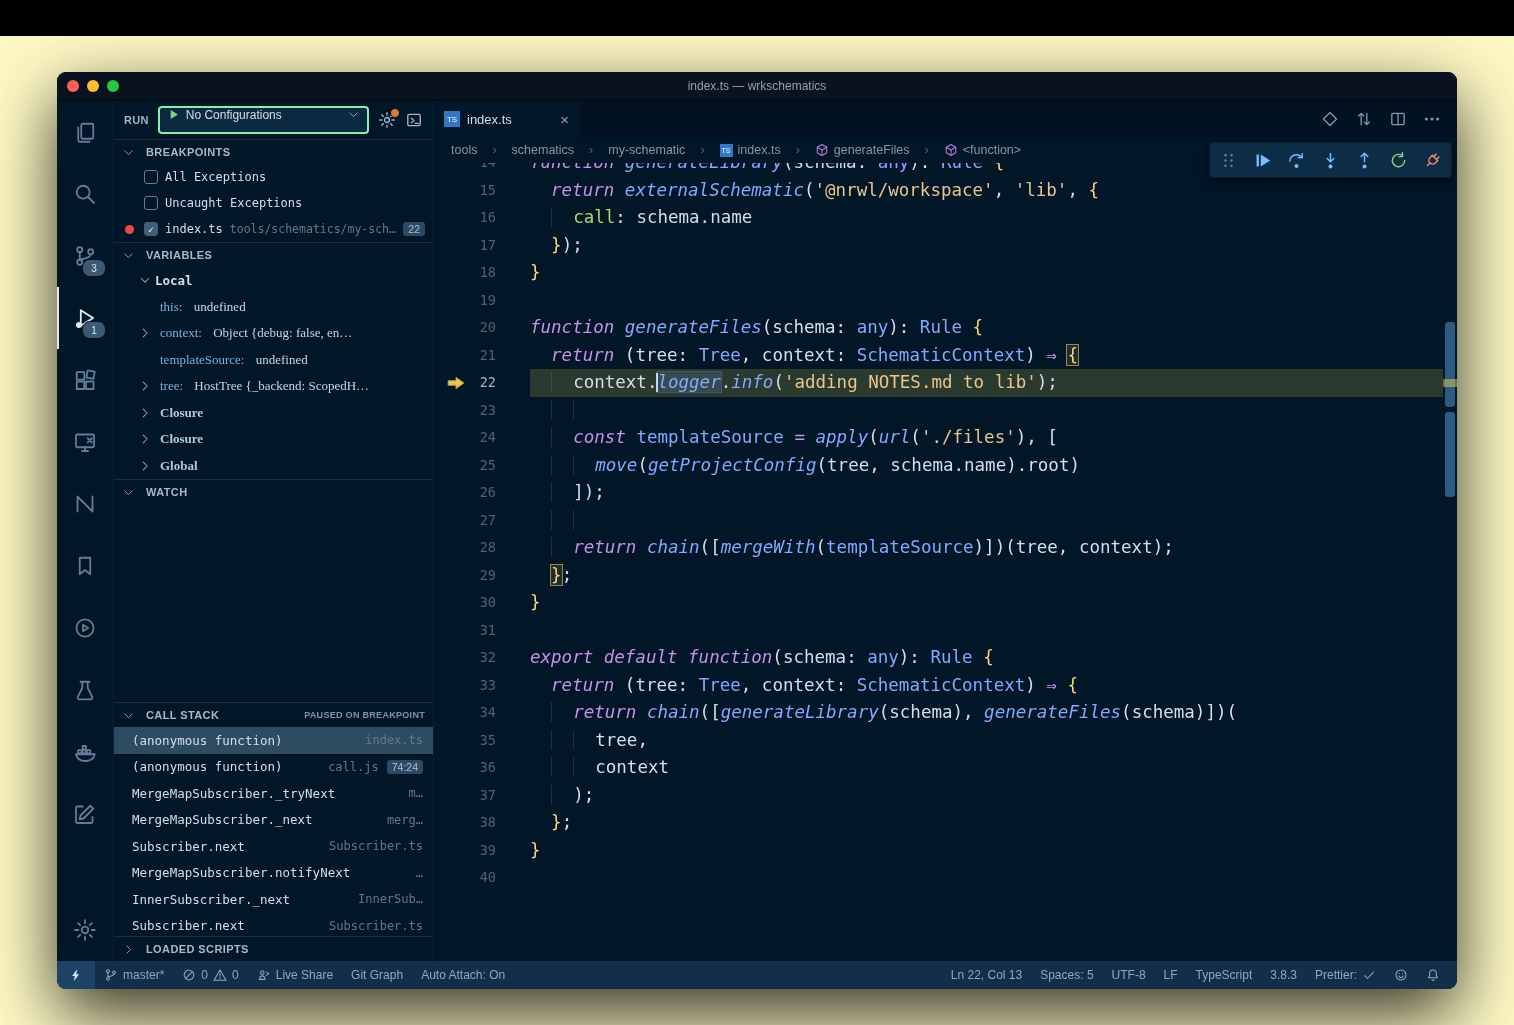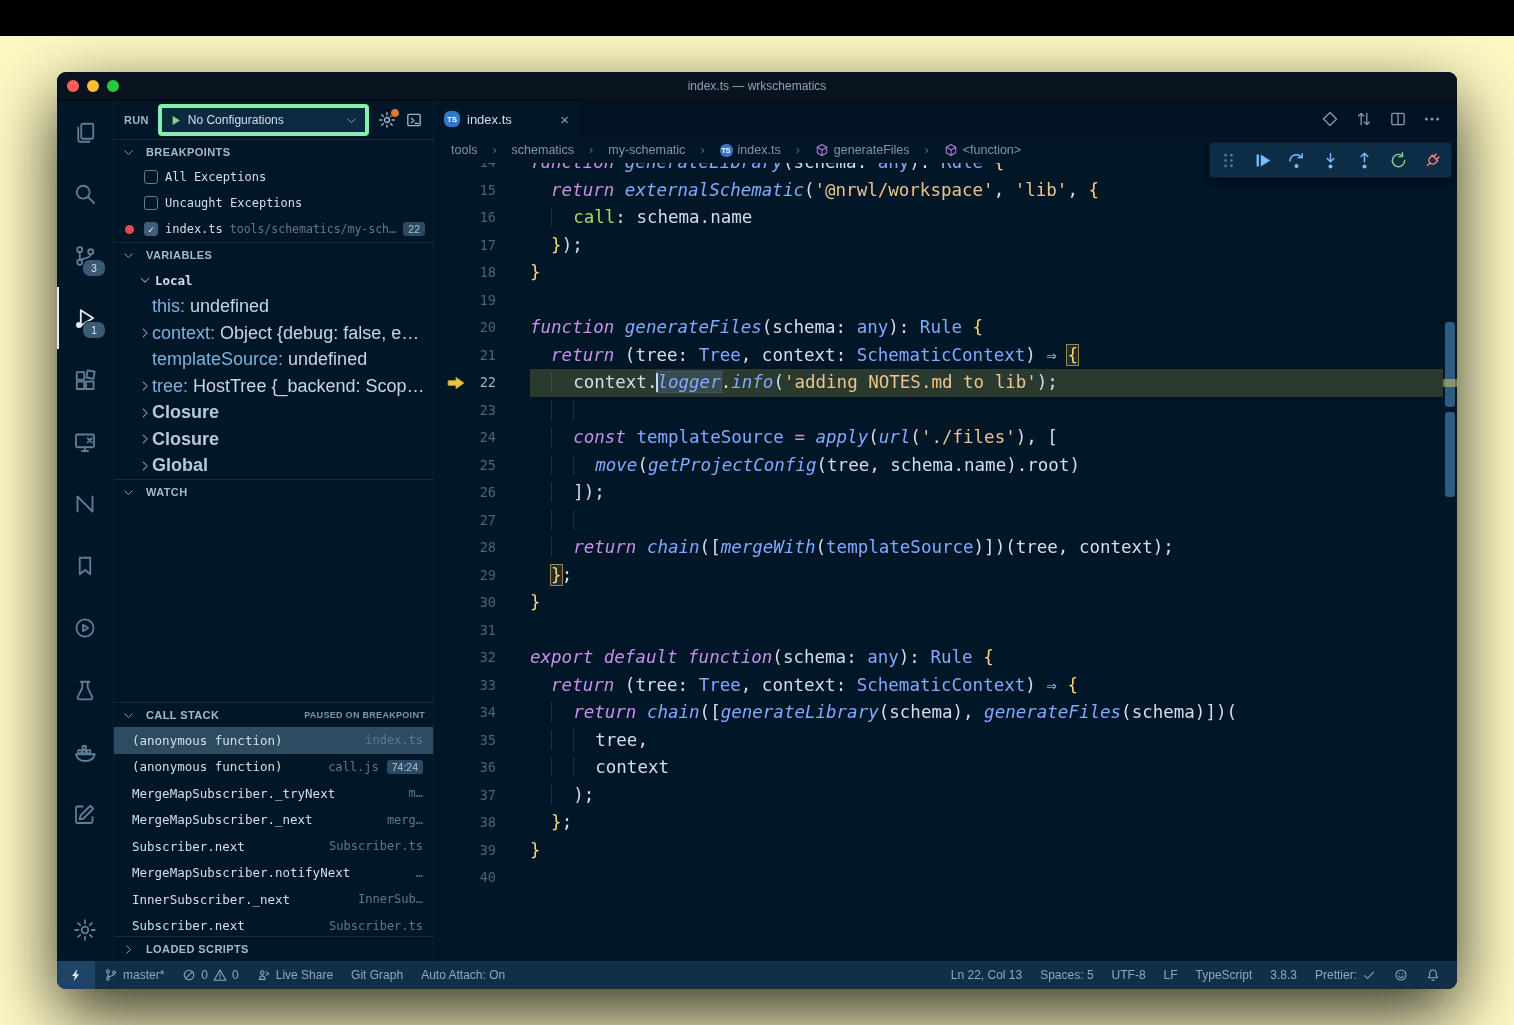--- a/index.html
+++ b/index.html
@@ -19,21 +19,21 @@
   .ab-group{display:flex;flex-direction:column;}
   .ab-item{height:62px;display:flex;align-items:center;justify-content:center;position:relative;color:#5f7e97;cursor:pointer;}
   .ab-item.active{color:#e2eaf3;box-shadow:inset 2px 0 0 #e2eaf3;}
   .ab-item .icon{width:24px;height:24px;}
   .ab-badge{position:absolute;right:7px;bottom:10px;min-width:16px;height:16px;border-radius:8px;background:#3c5a73;color:#dce7f0;
             font-size:10px;display:flex;align-items:center;justify-content:center;padding:0 3px;border:1px solid #011627;}
   
   .sidebar{width:319px;flex:none;background:#011627;border-right:1px solid #0b2135;display:flex;flex-direction:column;color:#d6deeb;min-height:0;}
   .run-row{height:38px;flex:none;display:flex;align-items:center;padding:0 10px;gap:9px;}
   .run-label{font-size:11px;font-weight:700;color:#9fb6c9;letter-spacing:.3px;}
-  .config-dd{flex:1;height:24px;background:#0b2a42;border:4px solid #86efac;border-radius:4px;display:flex;align-items:center;gap:6px;padding:0 7px;min-width:0;cursor:pointer;}
+  .config-dd{flex:1;height:24px;background:#0b2a42;border:2px solid #86efac;border-radius:4px;display:flex;align-items:flex-start;gap:6px;padding:0 7px;min-width:0;cursor:pointer;}
   .dd-text{flex:1;font-size:12px;color:#d6deeb;white-space:nowrap;overflow:hidden;}
   .gear-wrap{position:relative;color:#9fb6c9;width:18px;height:18px;cursor:pointer;}
   .gear-dot{position:absolute;top:-3px;right:-4px;width:8px;height:8px;border-radius:50%;background:#dd7a33;border:1px solid #011627;}
   .panel-btn{color:#9fb6c9;width:18px;height:18px;cursor:pointer;}
   .section{flex:none;display:flex;flex-direction:column;min-height:0;}
   .section.grow{flex:1;}
   .section-h{height:24px;flex:none;display:flex;align-items:center;gap:11px;padding:0 8px;font-size:11px;font-weight:700;letter-spacing:.4px;
              color:#a2bbd0;border-top:1px solid rgba(95,126,151,.22);cursor:pointer;}
   .sec-status{margin-left:auto;font-size:9px;font-weight:700;color:#7b95ab;letter-spacing:.3px;}
   .chev{width:13px;height:13px;color:#8aa3b8;flex:none;}
@@ -43,41 +43,41 @@
   .bp-row{height:26px;flex:none;display:flex;align-items:center;gap:7px;padding:0 8px 0 30px;position:relative;
           font-family:"DejaVu Sans Mono",monospace;font-size:12px;cursor:pointer;}
   .bp-dot{position:absolute;left:11px;width:9px;height:9px;border-radius:50%;background:#e94949;}
   .cb{width:14px;height:14px;border:1px solid #5f7e97;border-radius:3px;flex:none;box-sizing:border-box;
       display:flex;align-items:center;justify-content:center;font-size:10px;color:transparent;cursor:pointer;}
   .cb.on{background:#3f5e79;border-color:#3f5e79;color:#e8eef5;}
   .bp-label{white-space:nowrap;flex:none;}
   .bp-detail{color:#64788a;overflow:hidden;text-overflow:ellipsis;white-space:nowrap;flex:1;font-size:11.5px;}
   .badge-sm{background:#2c4a63;color:#a8c0d4;border-radius:3px;padding:1px 5px;font-size:10.5px;font-family:"Liberation Sans",sans-serif;flex:none;}
   
-  .var-row{height:26.5px;flex:none;display:flex;align-items:center;padding:0 8px 0 24px;font-family:Liberation Sans, sans-serif;
-           font-size:18px;white-space:nowrap;overflow:hidden;cursor:pointer;}
+  .var-row{height:26.5px;flex:none;display:flex;align-items:center;padding:0 8px 0 24px;font-family:Liberation Serif, serif;
+           font-size:13px;white-space:nowrap;overflow:hidden;cursor:pointer;gap:8px;}
   .local-row{height:26.5px;flex:none;display:flex;align-items:center;gap:3px;padding:0 8px 0 24px;font-family:"DejaVu Sans Mono",monospace;
              font-size:12.5px;font-weight:700;cursor:pointer;}
   .var-name{color:#7cb2e0;flex:none;}
   .var-val{color:#c9d6e2;overflow:hidden;text-overflow:ellipsis;}
   .var-group{color:#b6c9da;font-weight:700;}
   
   .cs-row{height:26.5px;flex:none;display:flex;align-items:center;gap:8px;padding:0 10px 0 18px;
           font-family:"DejaVu Sans Mono",monospace;font-size:12.5px;cursor:pointer;}
   .cs-row.sel{background:#2d4b61;}
   .cs-name{white-space:nowrap;overflow:hidden;text-overflow:ellipsis;}
   .cs-file{margin-left:auto;color:#64788a;flex:none;font-size:12px;}
   .watch-body{height:198px;flex:none;}
   .cs-body{flex:1;min-height:0;overflow:hidden;display:flex;flex-direction:column;}
   
   .editor{flex:1;display:flex;flex-direction:column;min-width:0;position:relative;background:#011627;}
   .tabbar{height:36px;flex:none;background:#021222;display:flex;align-items:stretch;}
   .tab{width:146px;flex:none;background:#011627;display:flex;align-items:center;gap:7px;padding:0 10px;border-right:1px solid #04101e;
        font-size:13px;color:#d6deeb;cursor:pointer;box-sizing:border-box;}
-  .ts-badge{width:16px;height:16px;border-radius:6px;background:#3178c6;color:#fff;font-size:8px;font-weight:700;
+  .ts-badge{width:16px;height:16px;border-radius:0;background:#3178c6;color:#fff;font-size:8px;font-weight:400;
             display:flex;align-items:center;justify-content:center;flex:none;}
   .ts-badge.sm{width:13px;height:13px;font-size:7px;}
   .tab-close{margin-left:auto;color:#8aa3b8;font-size:15px;cursor:pointer;}
   .tab-actions{margin-left:auto;display:flex;align-items:center;gap:16px;padding-right:16px;color:#7f97ac;}
   .tab-actions .icon{width:18px;height:18px;cursor:pointer;}
   .breadcrumbs{height:26px;flex:none;display:flex;align-items:center;gap:15px;padding:0 17px;font-size:12.5px;color:#7f97ac;}
   .crumb{display:flex;align-items:center;gap:5px;cursor:pointer;white-space:nowrap;}
   .crumb-sep{color:#546e85;}
   .sym-icon{width:14px;height:14px;color:#b180d7;display:inline-flex;}
   

